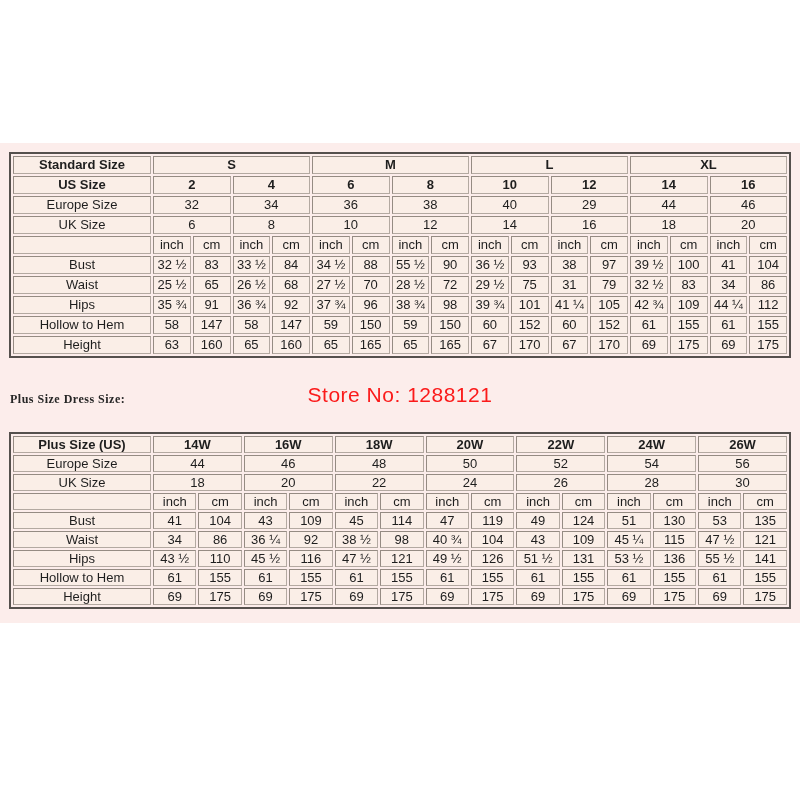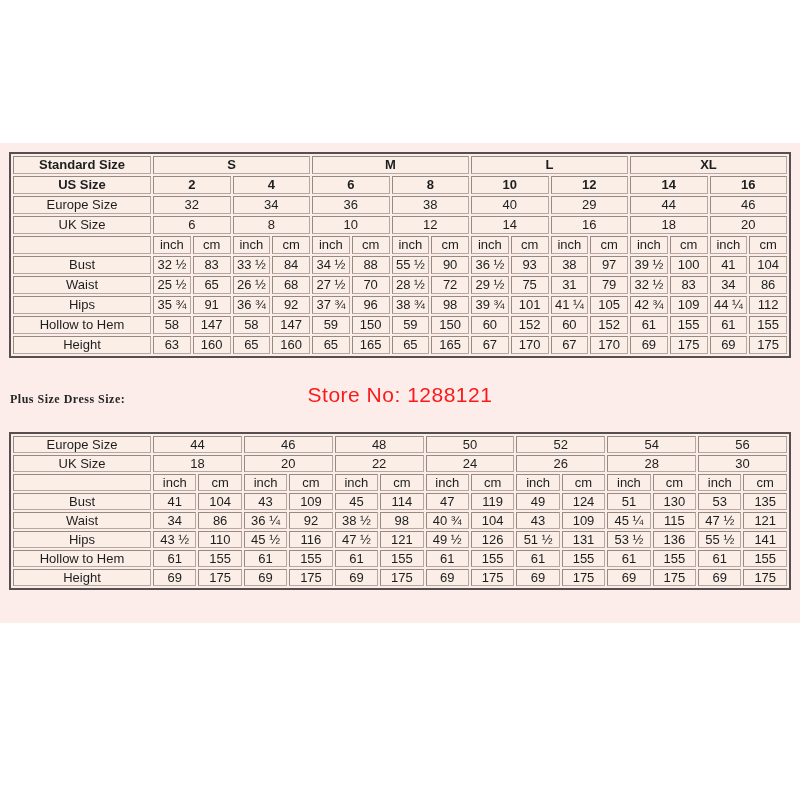--- a/index.html
+++ b/index.html
@@ -222,20 +222,30 @@
       <col>
       <col>
       <col>
       <col>
       <col>
       <col>
       <col>
     </colgroup>
     <tbody>
       <tr>
+        <td class="b">Plus Size (US)</td>
+        <td colspan="2" class="b">14W</td>
+        <td colspan="2" class="b">16W</td>
+        <td colspan="2" class="b">18W</td>
+        <td colspan="2" class="b">20W</td>
+        <td colspan="2" class="b">22W</td>
+        <td colspan="2" class="b">24W</td>
+        <td colspan="2" class="b">26W</td>
+      </tr>
+      <tr>
         <td>Europe Size</td>
         <td colspan="2">44</td>
         <td colspan="2">46</td>
         <td colspan="2">48</td>
         <td colspan="2">50</td>
         <td colspan="2">52</td>
         <td colspan="2">54</td>
         <td colspan="2">56</td>
       </tr>
       <tr>

